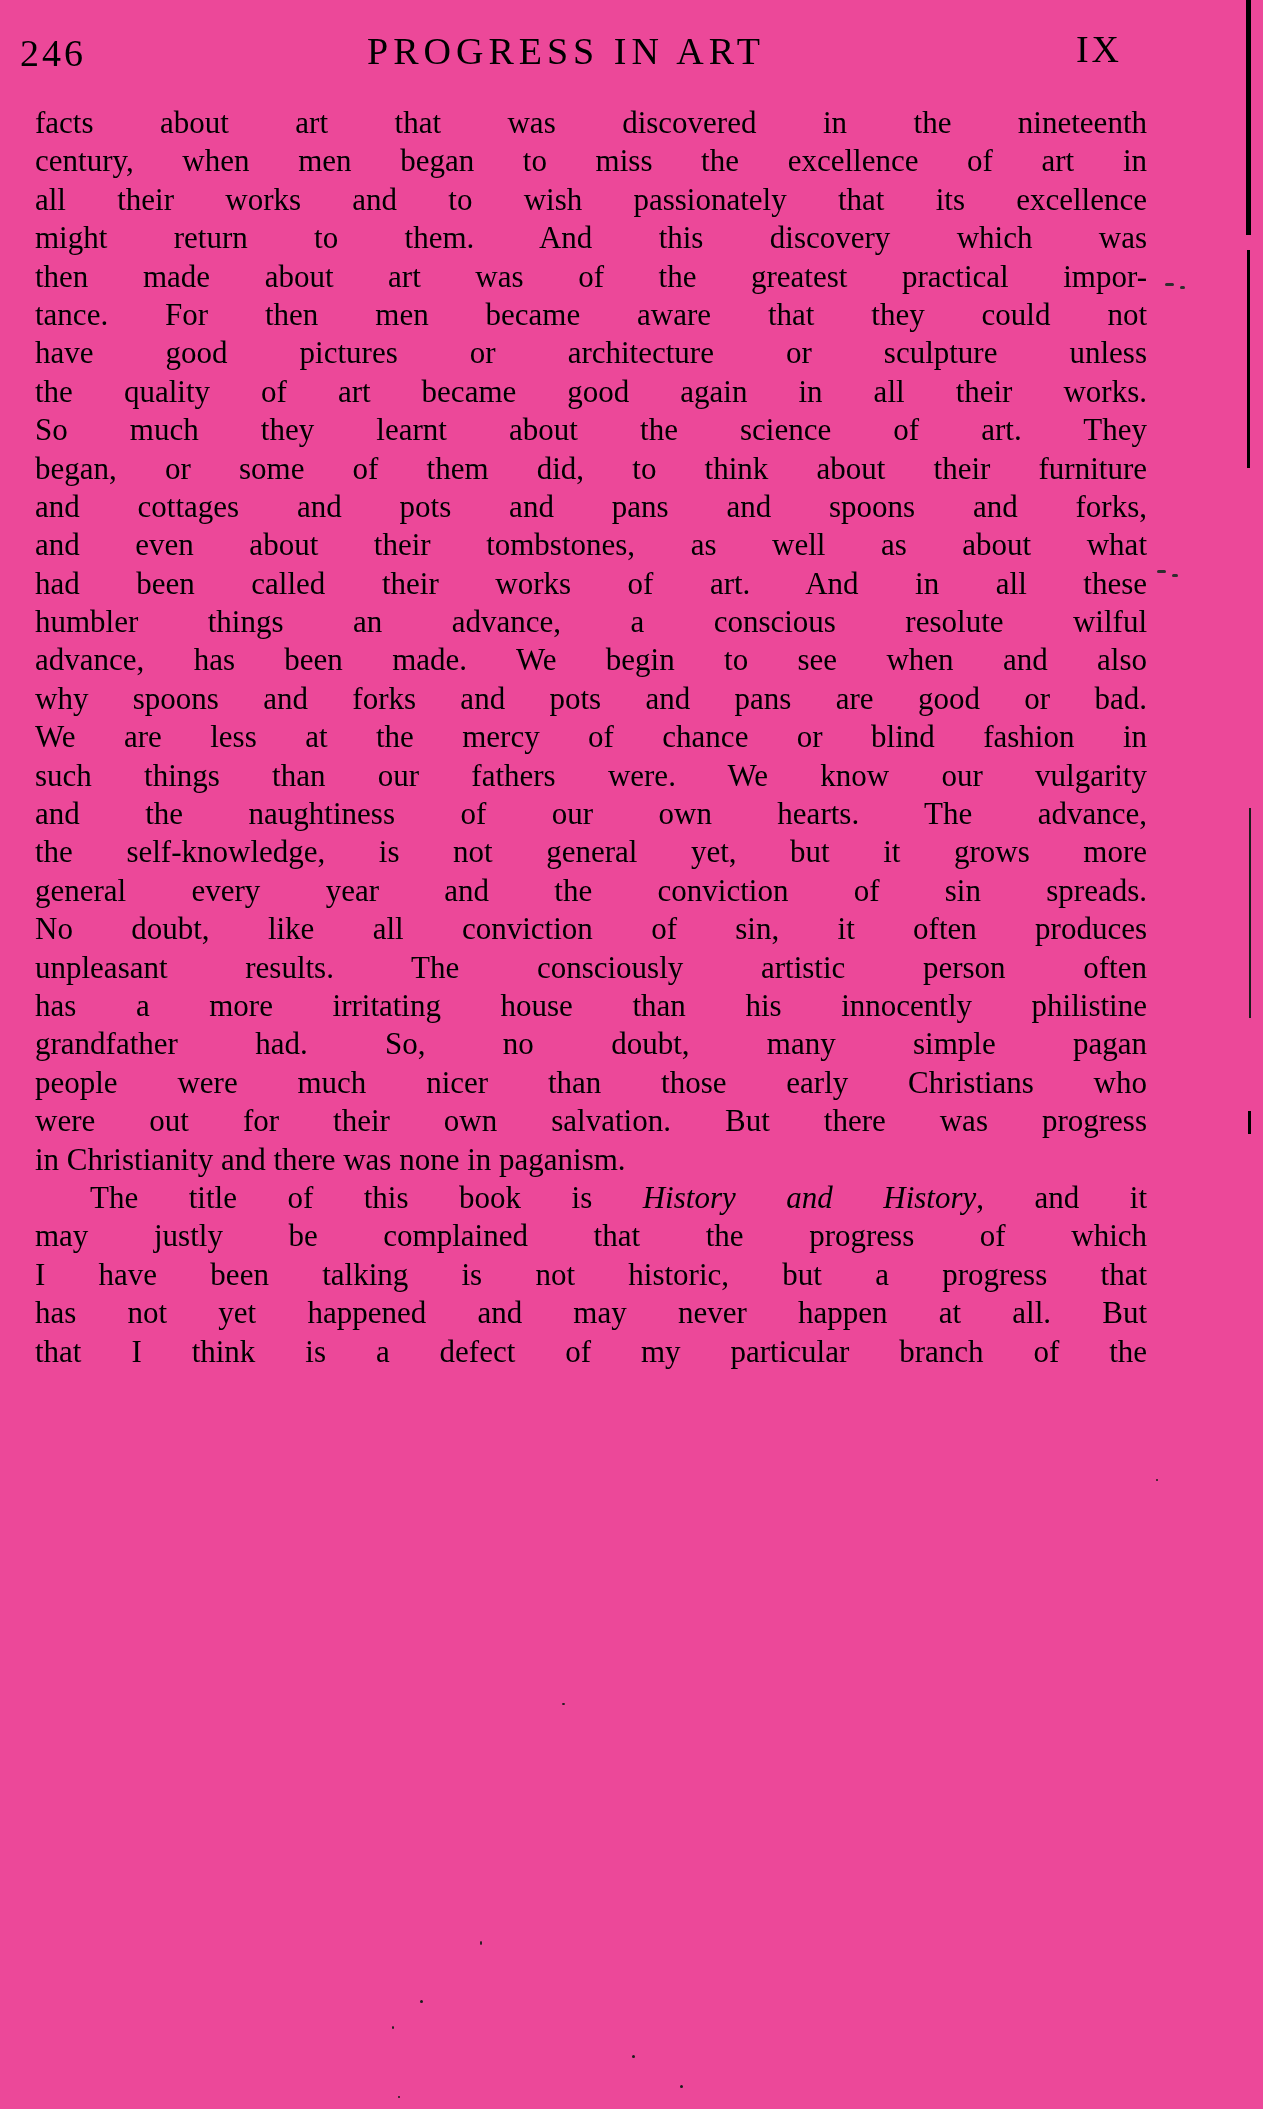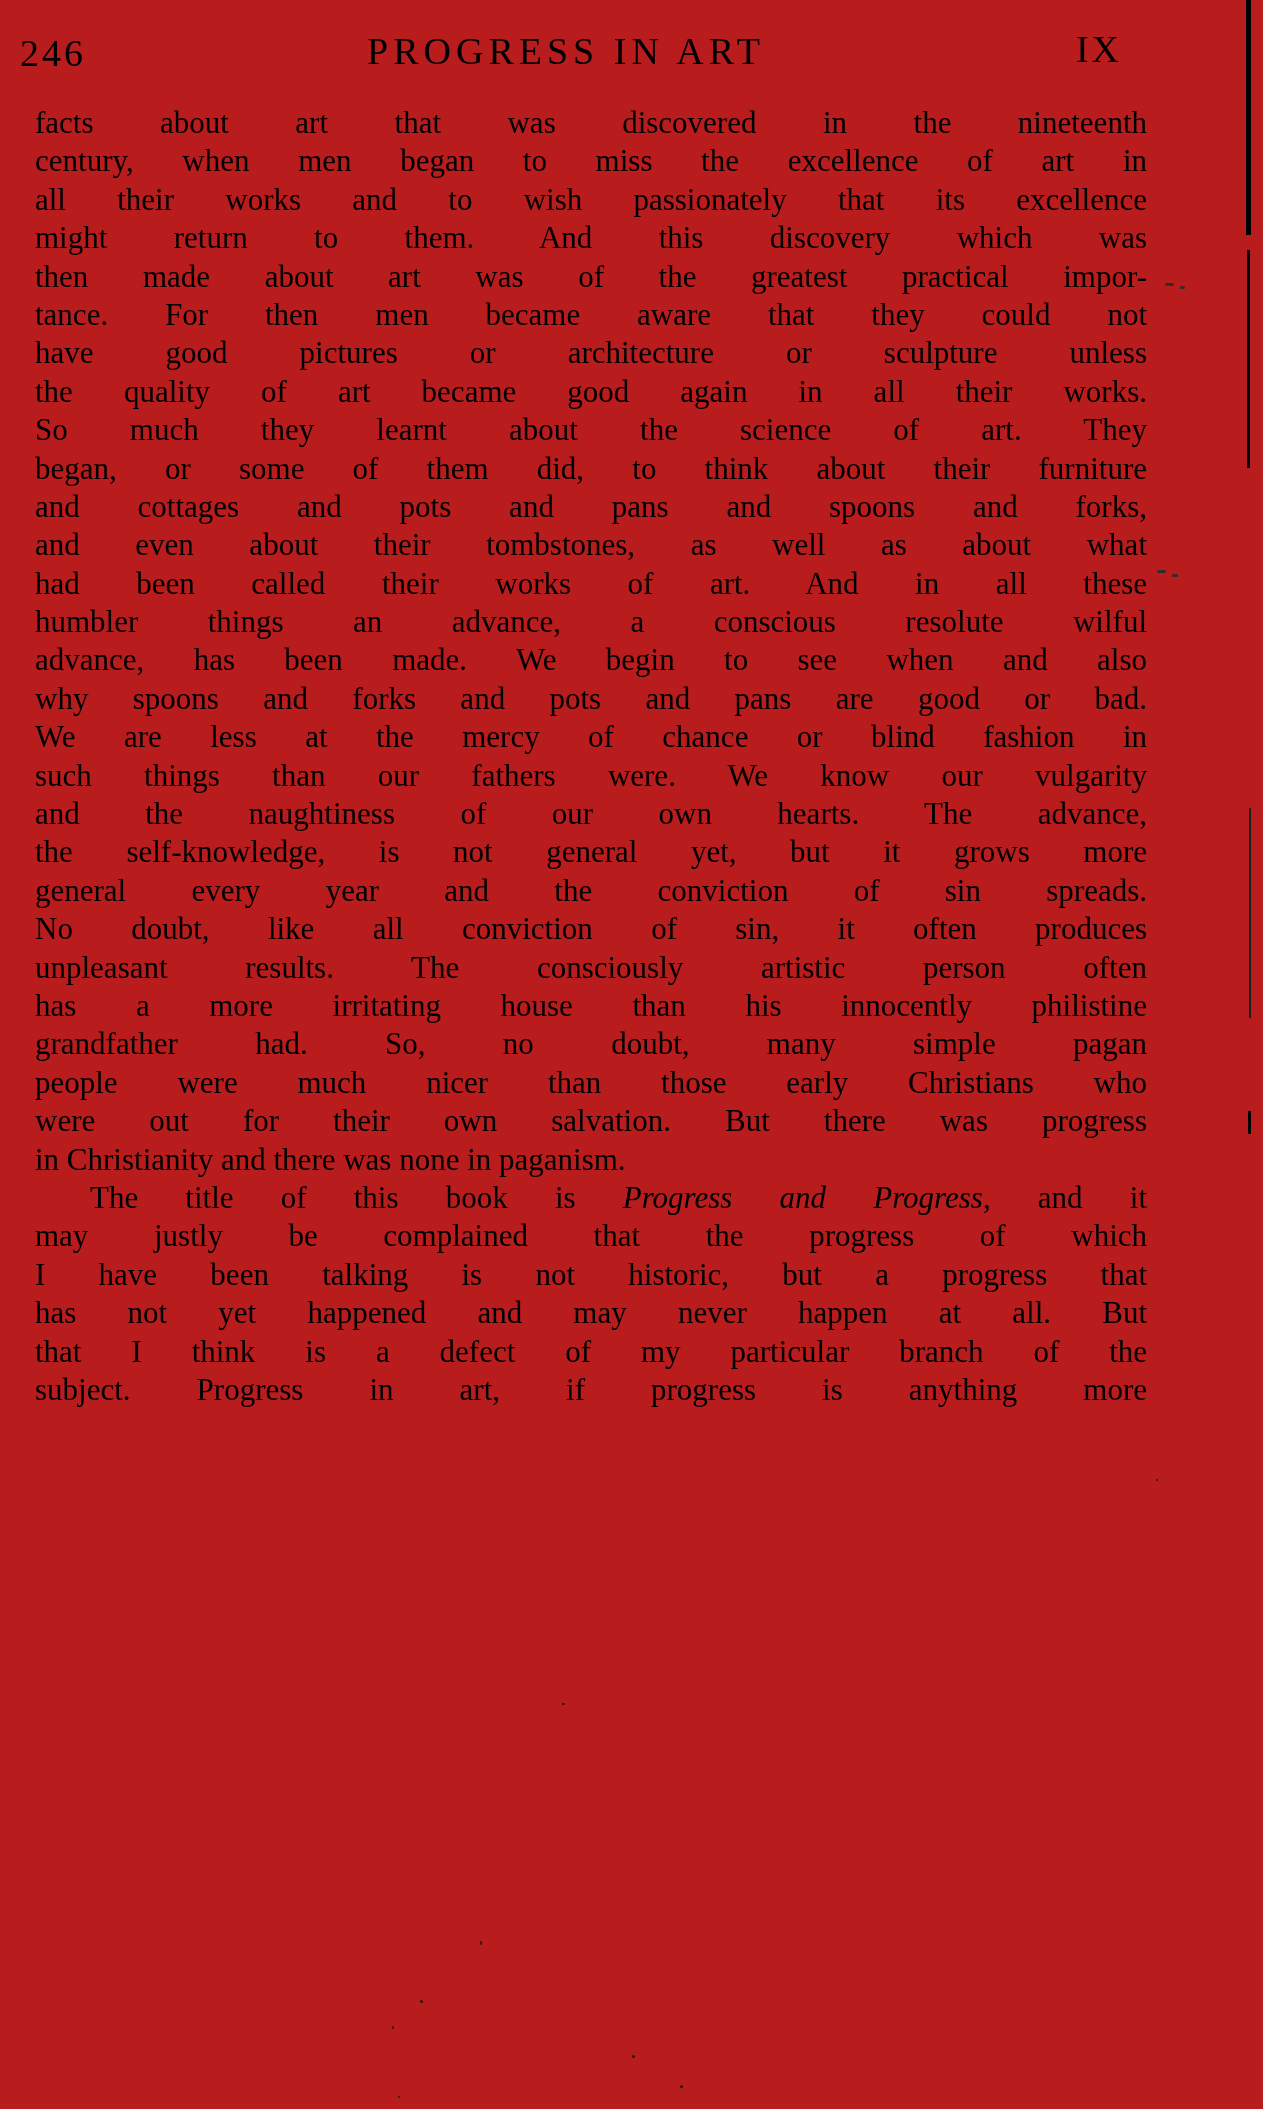--- a/index.html
+++ b/index.html
@@ -1,20 +1,20 @@
 <!DOCTYPE html>
 <html><head>
 <meta charset="utf-8">
 <style>
   html, body { margin: 0; padding: 0; }
   .page {
     position: relative;
     width: 1263px;
     height: 2109px;
-    background: #b91c1c;
+    background: #ec4899;
     font-family: "Liberation Serif", "DejaVu Serif", serif;
     color: #000000;
     overflow: hidden;
   }
   
   .header {
     position: absolute;
     top: 28px;
     left: 10px;
     width: 1112px;
@@ -117,26 +117,25 @@
       <div class="line"><span>and the naughtiness of our own hearts. The advance,</span></div>
       <div class="line"><span>the self-knowledge, is not general yet, but it grows more</span></div>
       <div class="line"><span>general every year and the conviction of sin spreads.</span></div>
       <div class="line"><span>No doubt, like all conviction of sin, it often produces</span></div>
       <div class="line"><span>unpleasant results. The consciously artistic person often</span></div>
       <div class="line"><span>has a more irritating house than his innocently philistine</span></div>
       <div class="line"><span>grandfather had. So, no doubt, many simple pagan</span></div>
       <div class="line"><span>people were much nicer than those early Christians who</span></div>
       <div class="line"><span>were out for their own salvation. But there was progress</span></div>
       <div class="line no-just"><span>in Christianity and there was none in paganism.</span></div>
-      <div class="line indent"><span>The title of this book is </span><span class="it">Progress and Progress</span><span>, and it</span></div>
+      <div class="line indent"><span>The title of this book is </span><span class="it">History and History</span><span>, and it</span></div>
       <div class="line"><span>may justly be complained that the progress of which</span></div>
       <div class="line"><span>I have been talking is not historic, but a progress that</span></div>
       <div class="line"><span>has not yet happened and may never happen at all. But</span></div>
       <div class="line"><span>that I think is a defect of my particular branch of the</span></div>
-      <div class="line"><span>subject. Progress in art, if progress is anything more</span></div>
     </div>
 
   <div class="art art-a"></div>
   <div class="art art-b"></div>
   <div class="art art-c"></div>
   <div class="art art-d"></div>
   <div class="dash dash-1"></div>
   <div class="dash dash-2"></div>
   <div class="dash dash-3"></div>
   <div class="dash dash-4"></div>

